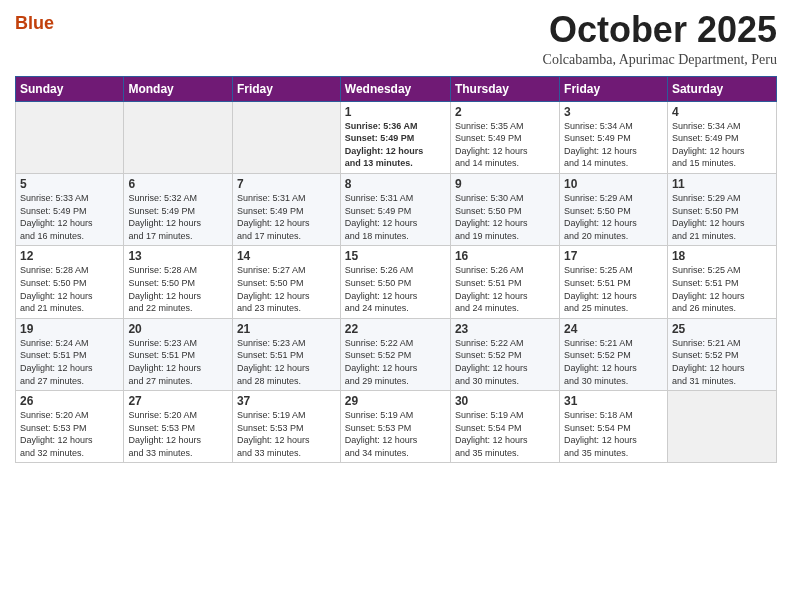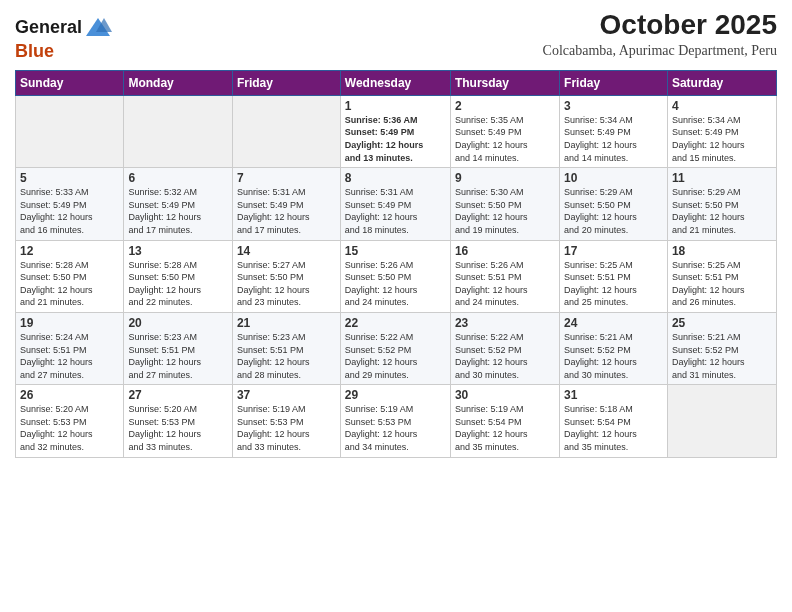--- a/index.html
+++ b/index.html
@@ -33,21 +33,21 @@
     }
     .logo-icon {
       width: 28px;
       height: 28px;
       margin-left: 2px;
     }
     .title-area {
       text-align: right;
     }
     .month-title {
-      font-size: 28px;
+      font-size: 36px;
       font-weight: bold;
       color: #222;
       line-height: 1.1;
     }
     .subtitle {
       font-size: 14px;
       color: #444;
       margin-top: 2px;
       font-family: Liberation Serif, serif;
     }
@@ -93,27 +93,20 @@
       background: #f0f0f0 !important;
     }
   </style>
 </head>
 <body>
 
 <div class="container">
   <div class="header-area">
     <div class="logo">
       <div>
-        <div style="display:flex;align-items:center;">
-          <span class="logo-text">General</span>
-          <svg class="logo-icon" viewBox="0 0 28 28">
-            <polygon points="14,4 26,22 2,22" fill="#4a90d9"></polygon>
-            <polygon points="20,4 28,18 12,18" fill="#2d6db5" opacity="0.7"></polygon>
-          </svg>
-        </div>
         <div class="logo-text" style="color:#c2410c;">Blue</div>
       </div>
     </div>
     <div class="title-area">
       <div class="month-title">October 2025</div>
       <div class="subtitle">Colcabamba, Apurimac Department, Peru</div>
     </div>
   </div>
 
   <table class="calendar">

